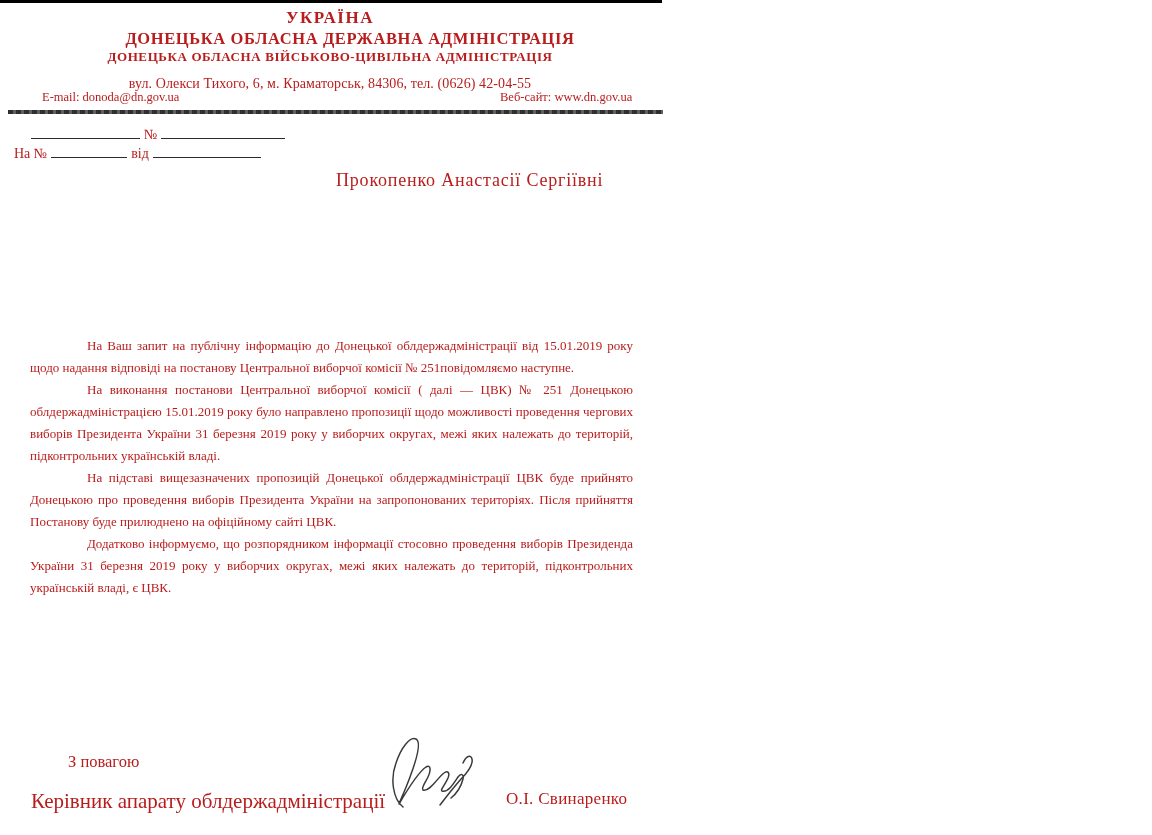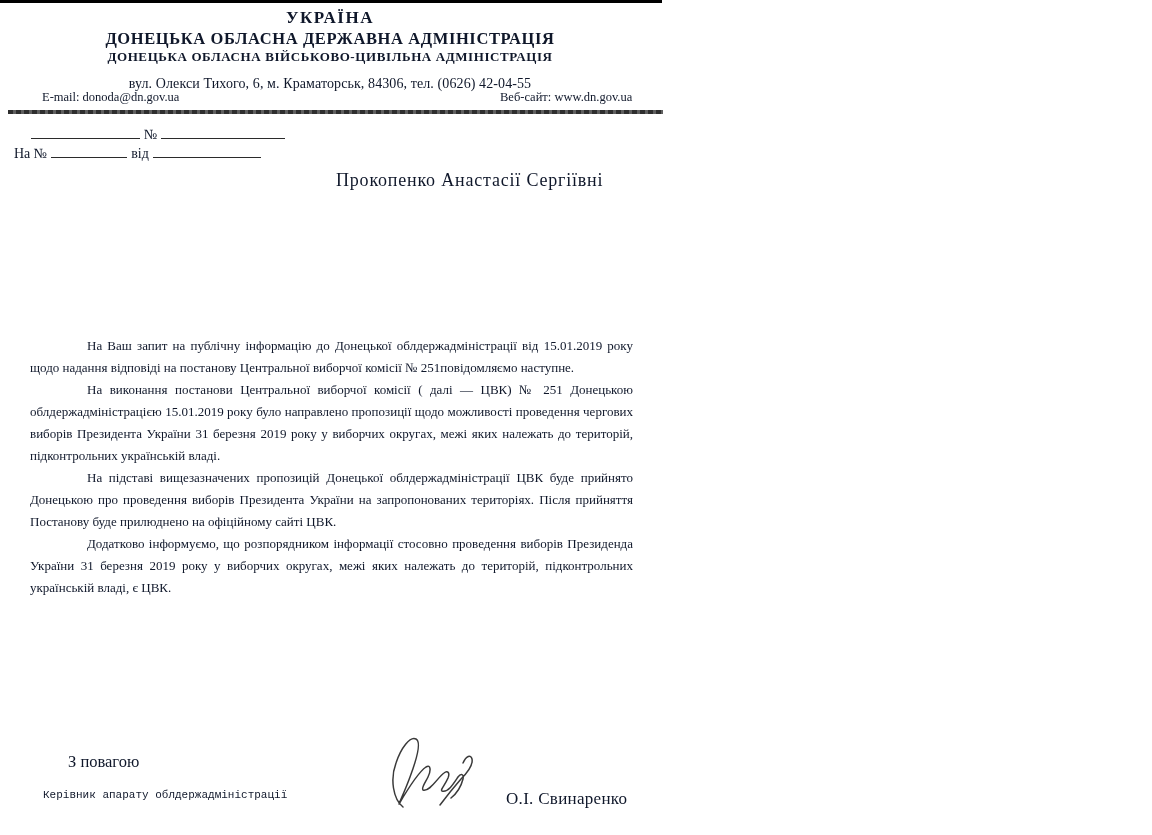--- a/index.html
+++ b/index.html
@@ -7,35 +7,35 @@
     padding: 0;
     background: #ffffff;
   }
   .canvas {
     position: relative;
     width: 1152px;
     height: 835px;
     background: #ffffff;
     overflow: hidden;
     font-family: "Liberation Serif", "DejaVu Serif", serif;
-    color: #0f172a;
+    color: #b91c1c;
   }
   .abs { position: absolute; }
 
   
   .top-stripe {
     left: 0; top: 0;
     width: 662px; height: 3px;
     background: #000;
   }
 
   
   .h-center { left: 0; width: 660px; text-align: center; white-space: nowrap; }
   .h-country   { top: 8px;  font-size: 17px; font-weight: bold; letter-spacing: 1.5px; }
-  .h-org1      { top: 29px; font-size: 16.5px; font-weight: bold; letter-spacing: 0.6px; }
+  .h-org1      { top: 29px; font-size: 16.5px; font-weight: bold; letter-spacing: 0.6px; margin-left: 20px; }
   .h-org2      { top: 49px; font-size: 13px; font-weight: bold; letter-spacing: 0.6px; }
   .h-address   { top: 76px; font-size: 14px; letter-spacing: 0.1px; }
   .h-email     { top: 90px; left: 42px;  font-size: 12.5px; text-align: center; }
   .h-website   { top: 90px; left: 500px; font-size: 12.5px; }
 
   .rule {
     top: 110px; left: 8px;
     width: 655px; height: 4px;
     background: repeating-linear-gradient(90deg, #2e2e2e 0px, #2e2e2e 5px, #5f5f5f 5px, #5f5f5f 8px);
   }
@@ -71,21 +71,21 @@
     font-size: 13px;
     line-height: 22px;
     text-align: justify;
   }
   .body-text p {
     margin: 0;
     text-indent: 57px;
   }
 
   .closing { top: 752px; left: 68px;  font-size: 16.5px; }
-  .signer-title { top: 789px; left: 43px;  font-size: 11px; white-space: nowrap; font-family: Liberation Mono, monospace; }
+  .signer-title { top: 789px; left: 31px;  font-size: 21px; white-space: nowrap; }
   .signer-name  { top: 789px; left: 506px; font-size: 17px; letter-spacing: 0.3px; white-space: nowrap; }
 
   .sig-wrap { top: 733px; left: 388px; width: 102px; height: 80px; }
   .sig-wrap svg { width: 100%; height: 100%; }
 </style>
 </head>
 <body>
 
 <div class="canvas">
 

